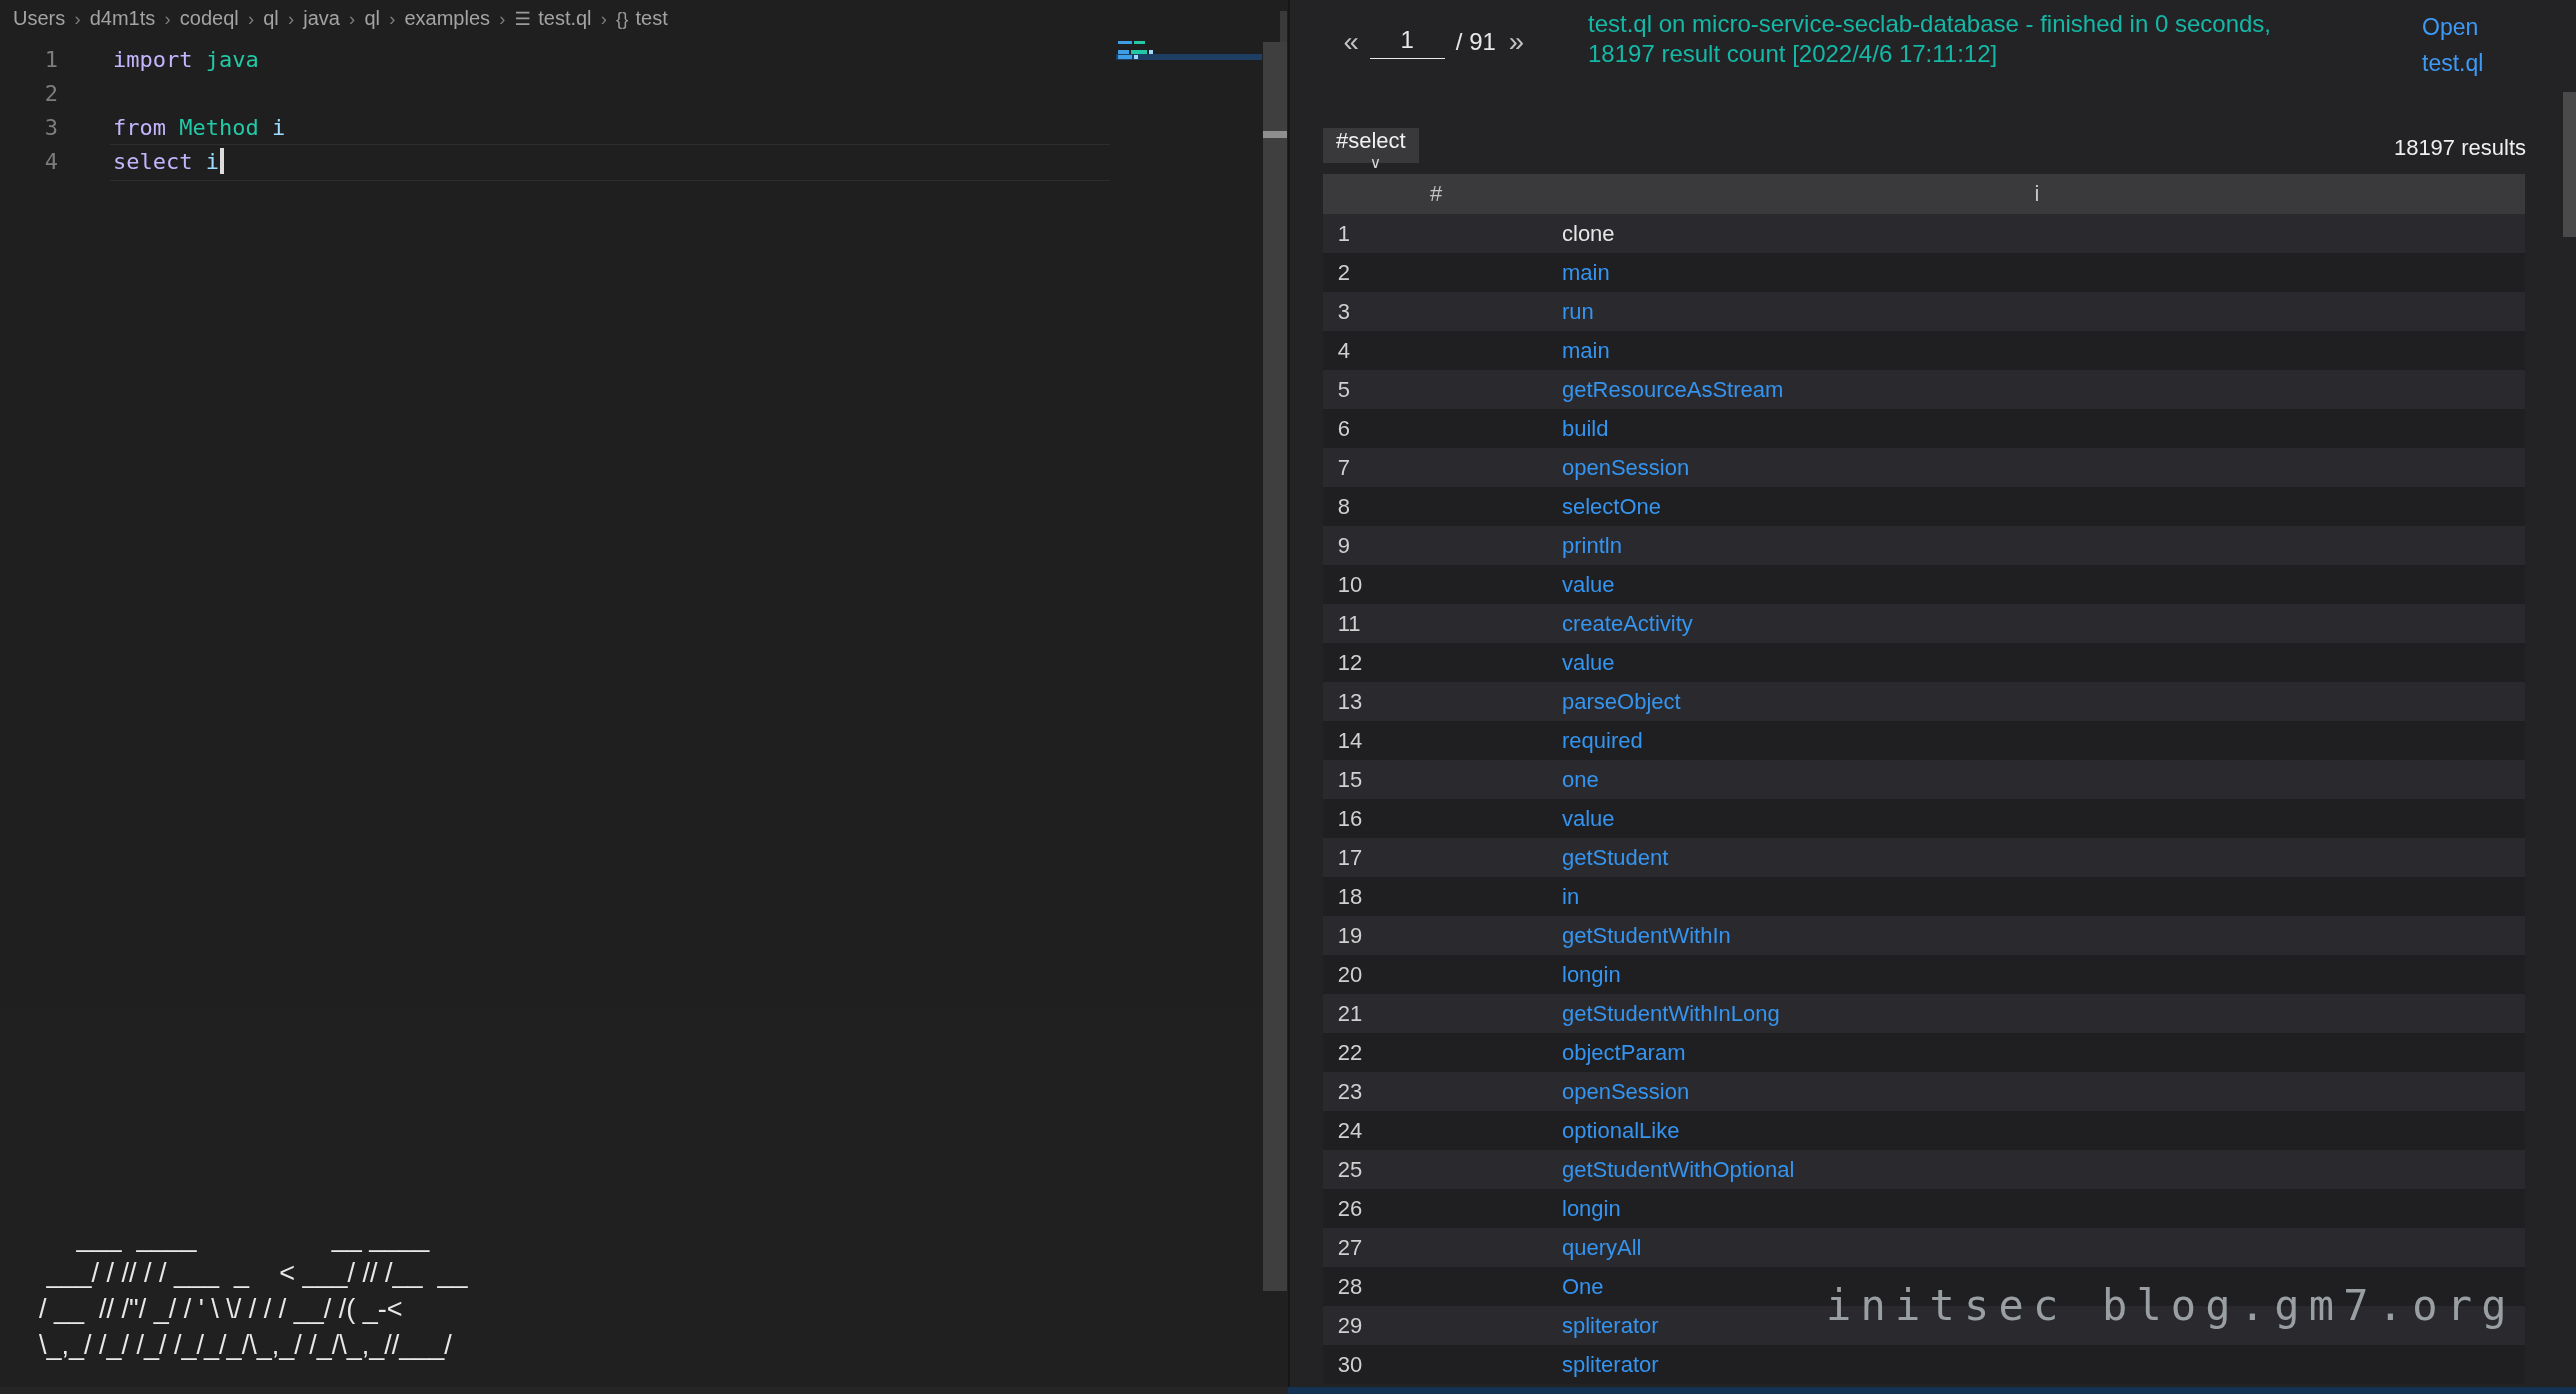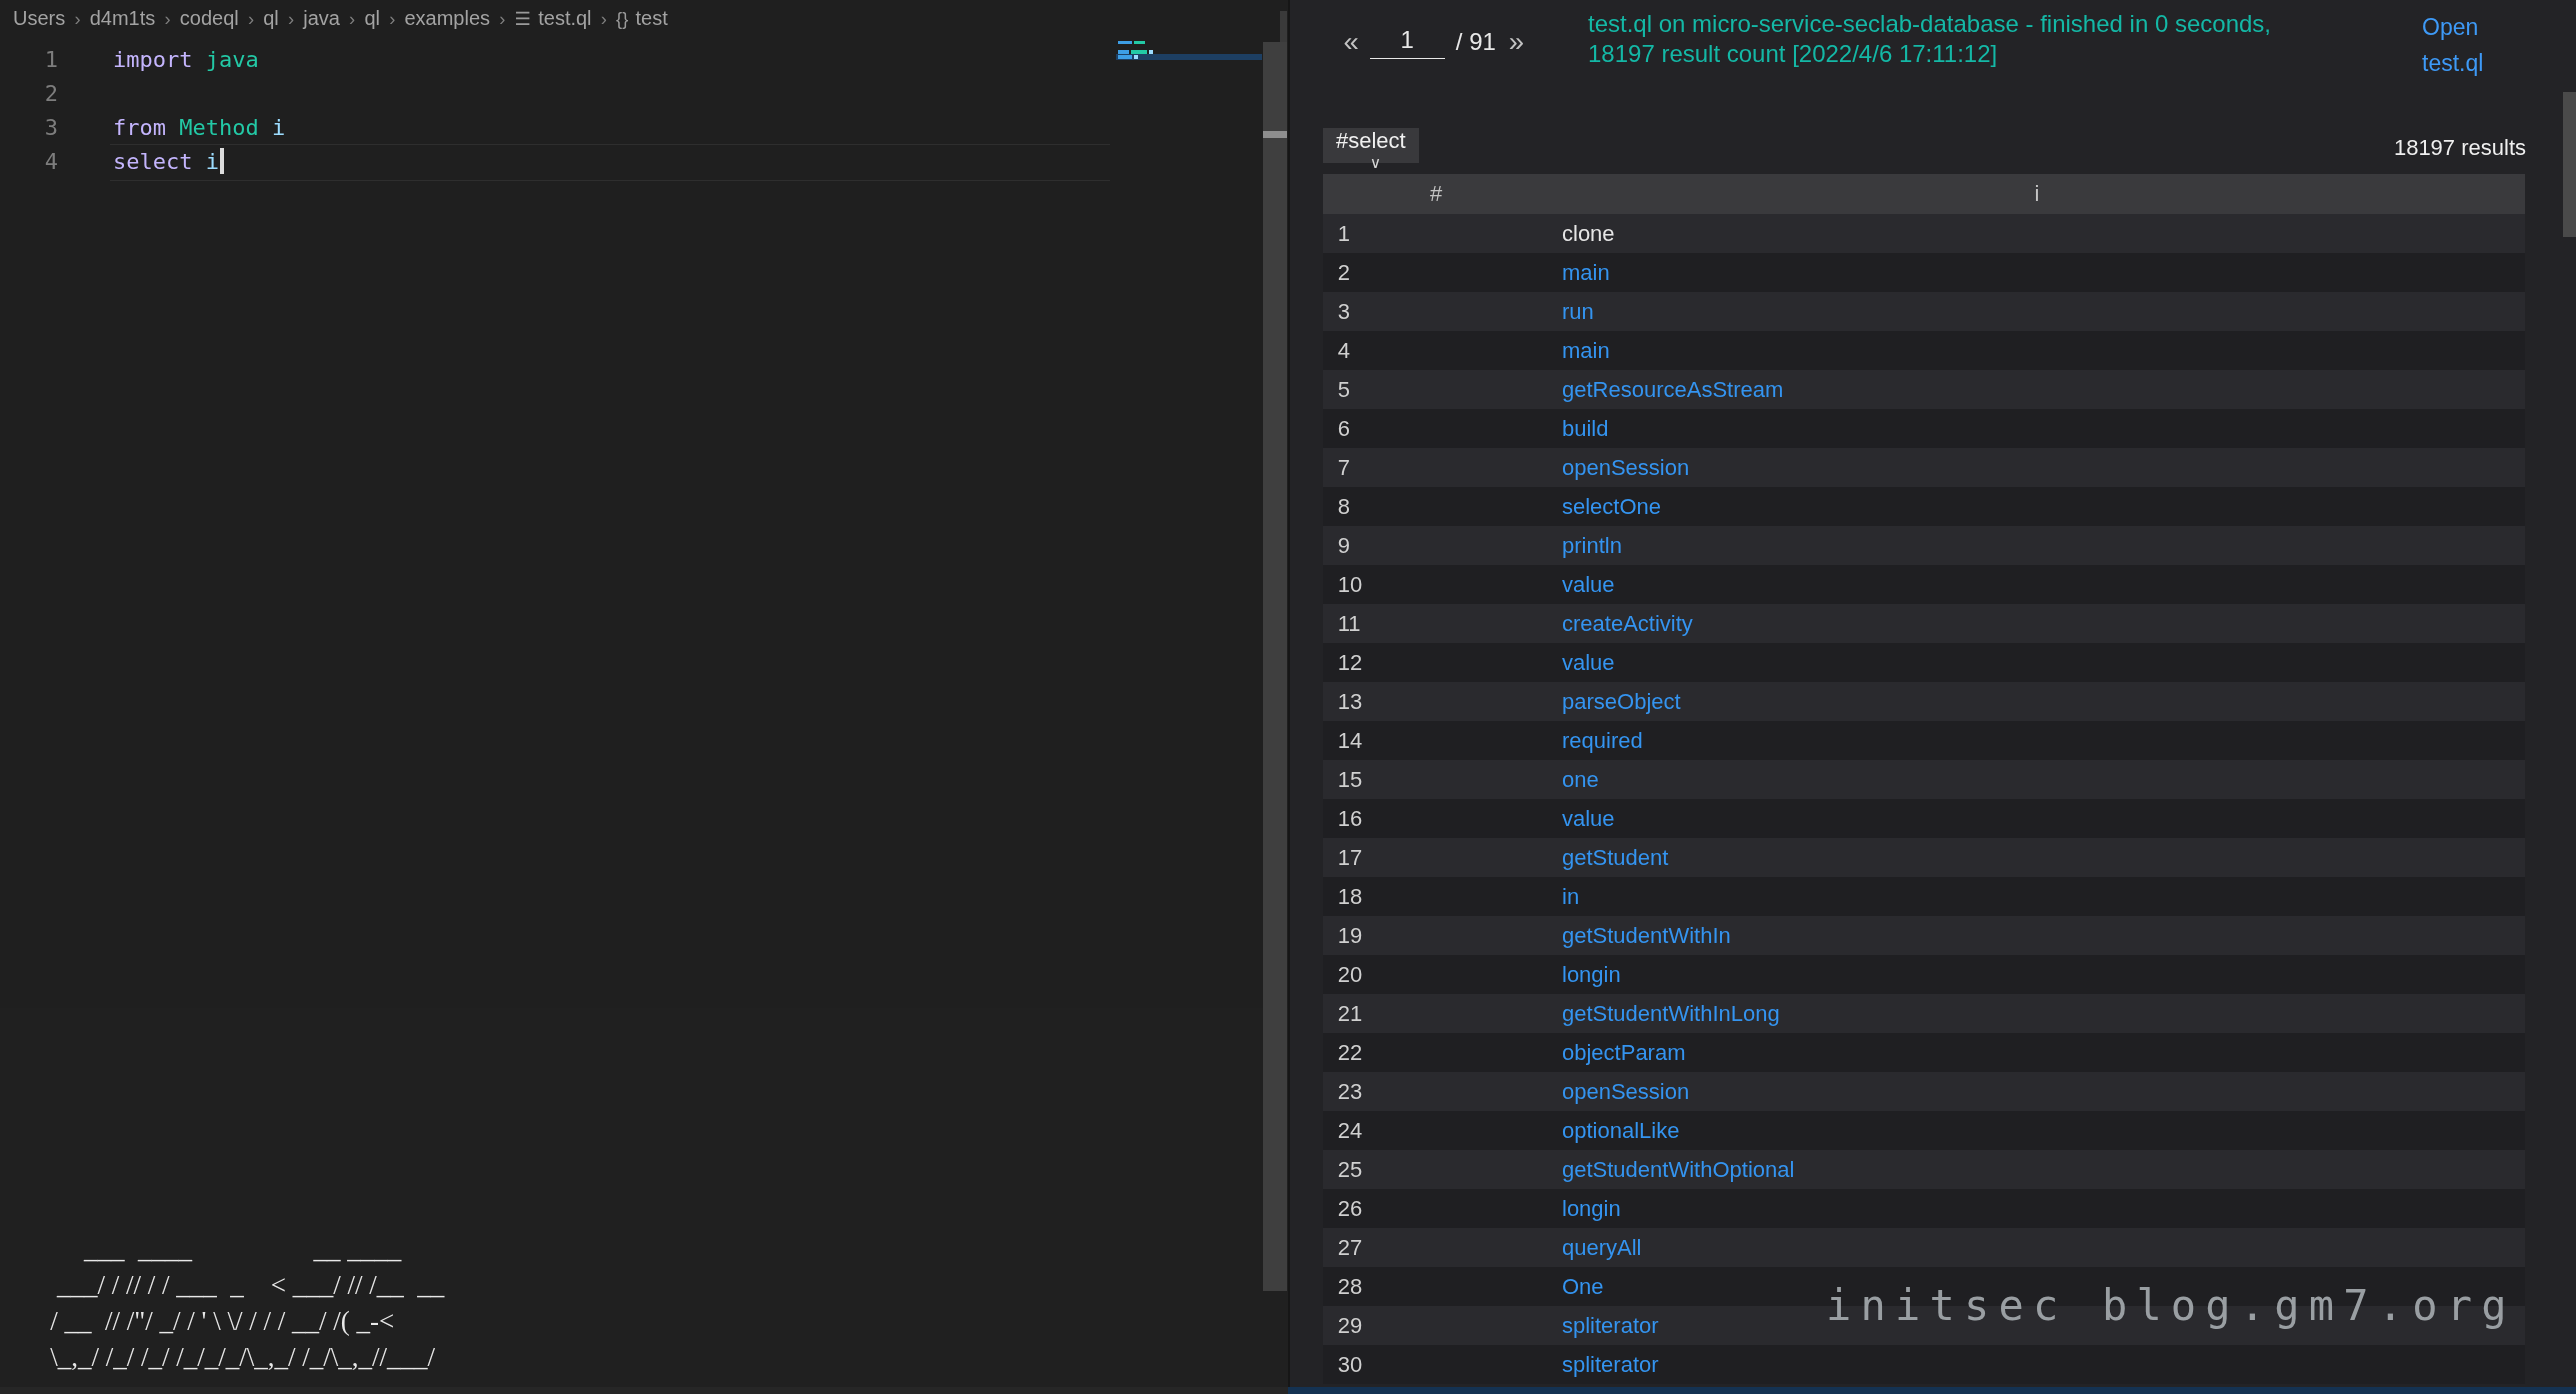--- a/index.html
+++ b/index.html
@@ -26,22 +26,22 @@
   .minimap{position:absolute;left:1116px;top:37px;width:146px;height:55px;}
   .mm-row{position:absolute;height:3.7px;}
   .mm-seg{position:absolute;height:3.7px;top:0;}
   .mm-hl{position:absolute;left:0;top:16.5px;width:146px;height:6.4px;background:#1d3f63;}
 
   
   .vstrip{position:absolute;left:1263px;top:42px;width:24px;height:1249px;background:#3f3f3f;}
   .vstrip-thumb{position:absolute;left:1263px;top:131px;width:24px;height:7.3px;background:#8e8e8e;}
   .vstrip-nub{position:absolute;left:1280px;top:11px;width:7.3px;height:31px;background:#3a3a3a;}
 
-  .ascii{position:absolute;left:27.5px;top:1215px;margin:16px;color:#e8e8e8;
-         font-family:Liberation Serif, serif;
+  .ascii{position:absolute;left:27.5px;top:1215px;margin:4px;color:#e8e8e8;
+         font-family:Liberation Sans, sans-serif;
          font-size:27px;line-height:36px;white-space:pre;}
 
   
   .panel{position:absolute;left:1288px;top:0;width:1288px;height:1394px;background:#232326;
          border-left:2.8px solid #161616;box-sizing:border-box;}
   .pager{position:absolute;left:48px;top:26px;display:flex;align-items:center;color:#c2c2c2;}
   .pager .arrow{font-size:27.5px;color:#c2c2c2;cursor:pointer;background:none;border:none;
                 font-family:"Liberation Sans",sans-serif;padding:0 5.5px;}
   .page-input{width:75px;margin:0 5.5px;background:transparent;border:none;
               border-bottom:1.8px solid #e8e8e8;color:#e8e8e8;font-size:24px;text-align:center;

